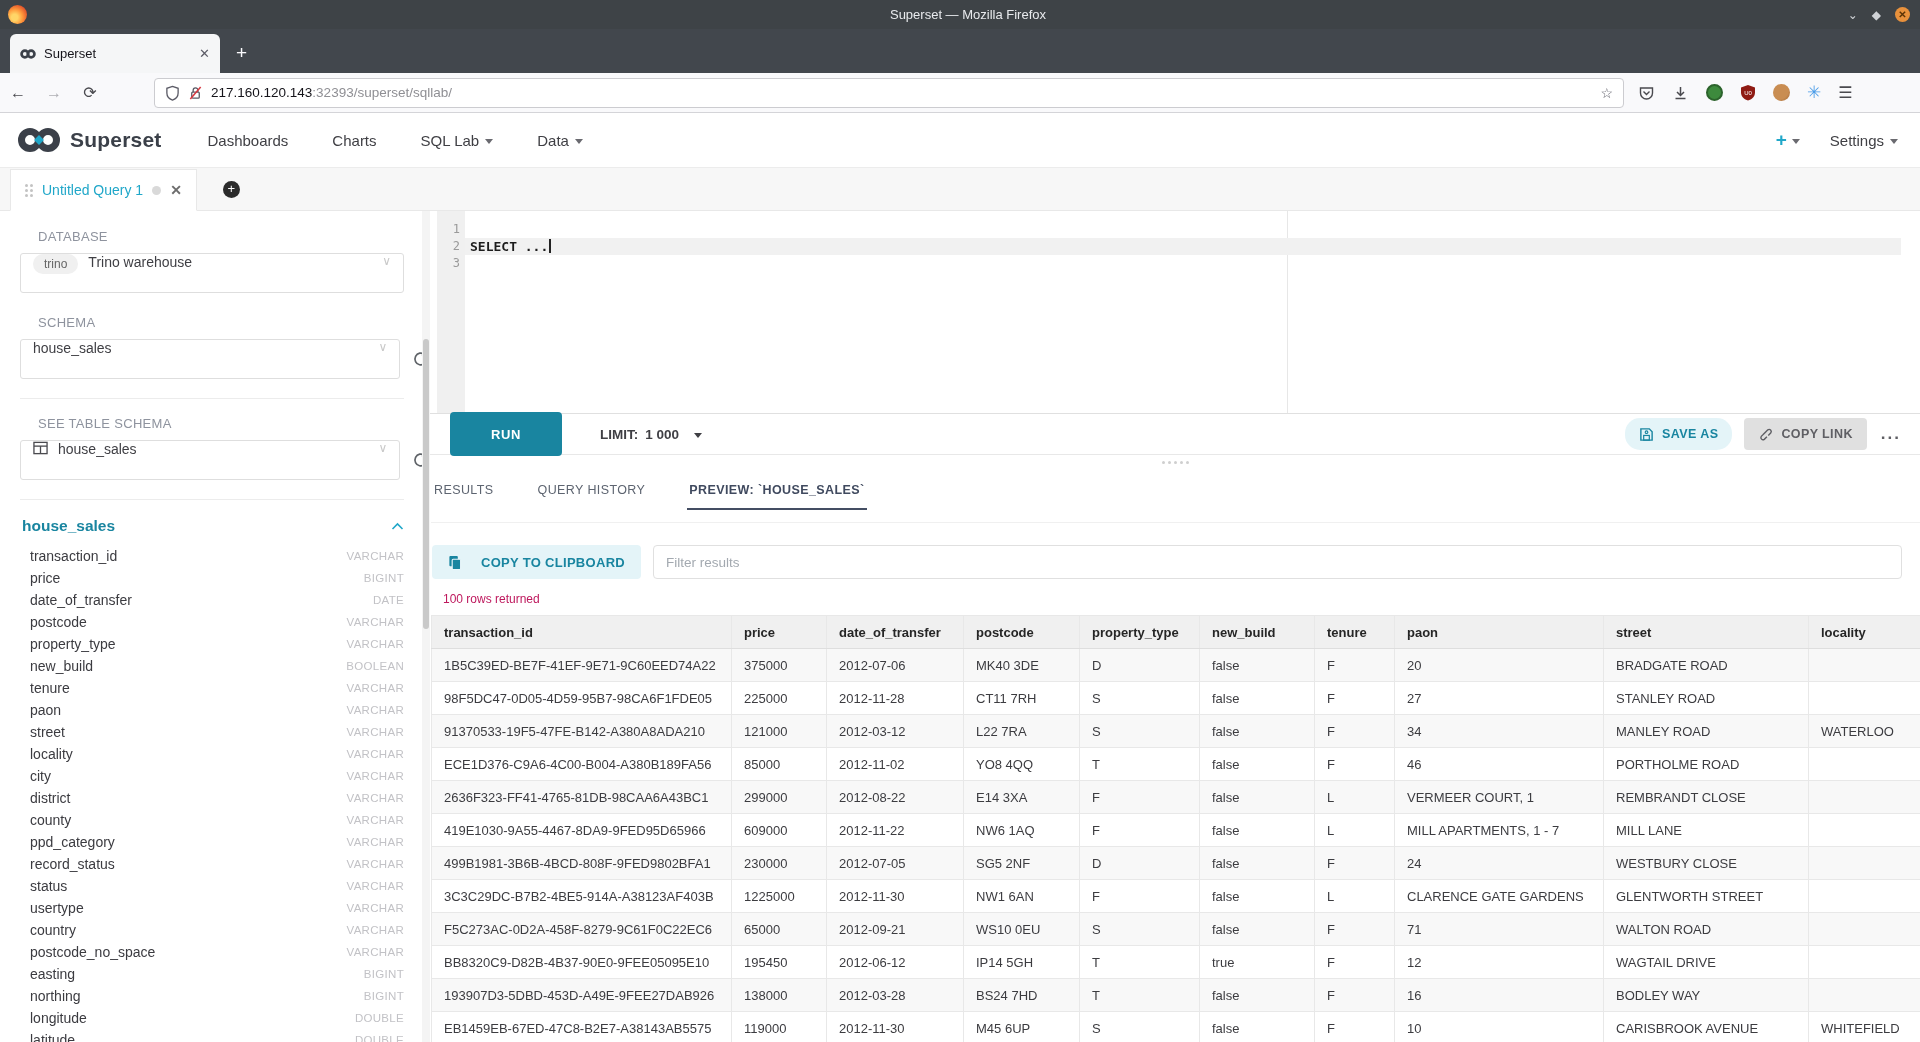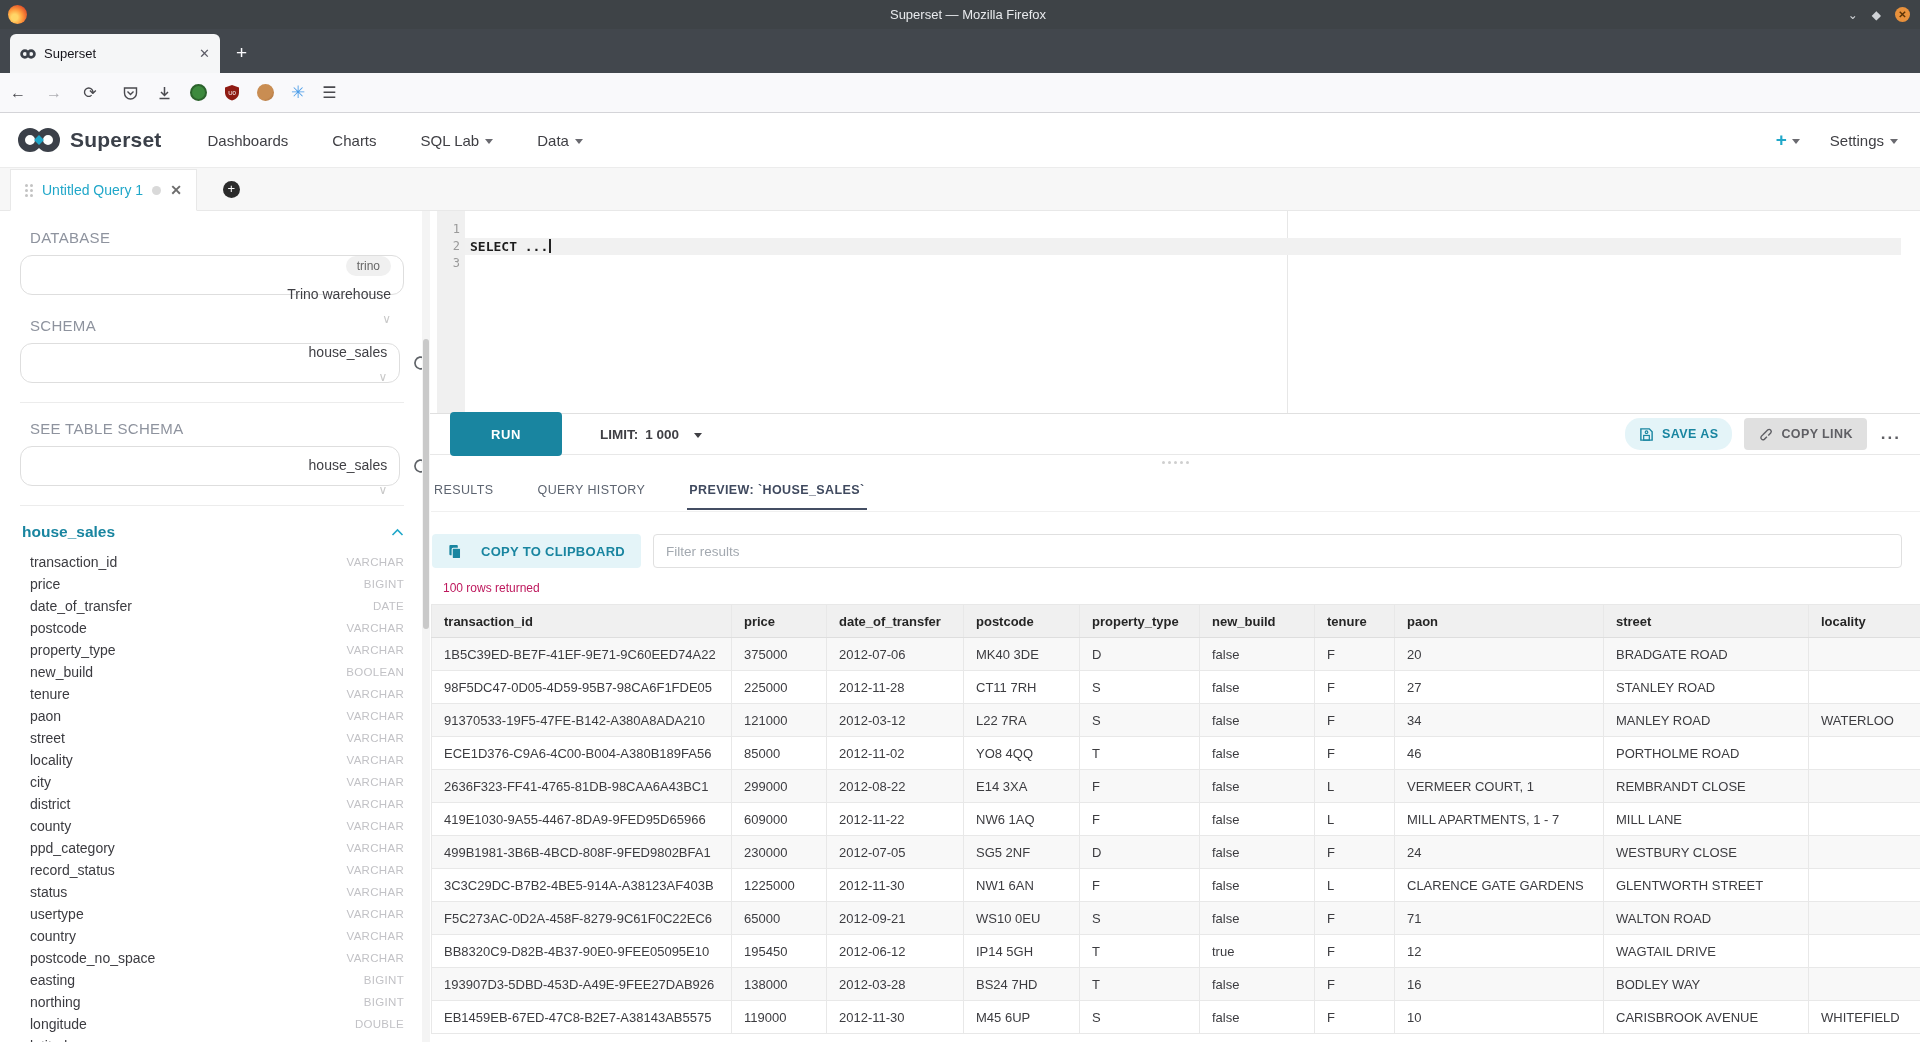--- a/index.html
+++ b/index.html
@@ -53,22 +53,22 @@
   .qt-label{ color:var(--accent); font-size:14px; }
   .qt-state-dot{ width:9px; height:9px; border-radius:50%; background:#d9d9d9; }
   .qt-close{ color:#6d6d6d; font-size:14px; font-weight:bold; }
   .add-tab{ width:17px; height:17px; border-radius:50%; background:#2b2b2b; color:#fff; font-size:13px; line-height:16px; text-align:center; margin:0 0 12px 26px; }
 
   
   .workspace{ flex:1; display:flex; min-height:0; }
   .left-panel{ width:430px; flex:none; position:relative; padding:18px 0 0 20px; background:#fff; }
   .panel-scrollbar{ position:absolute; right:0; top:0; bottom:0; width:8px; background:#f4f4f4; }
   .panel-thumb{ position:absolute; right:1px; top:128px; width:6px; height:290px; border-radius:3px; background:#c9c9c9; }
-  .fld-label{ font-size:15px; color:#8e939e; letter-spacing:.3px; margin:0 0 9px 10px; }
-  .select{ width:384px; height:40px; border:1px solid #dedede; border-radius:12px; display:flex; align-items:flex-end; padding:0 12px; gap:10px; background:#fff;flex-direction:column; }
+  .fld-label{ font-size:13px; color:#8e939e; letter-spacing:.3px; margin:0 0 9px 18px; }
+  .select{ width:384px; height:40px; border:1px solid #dedede; border-radius:3px; display:flex; align-items:flex-start; padding:0 12px; gap:10px; background:#fff; }
   .select-caret{ margin-left:auto; color:#c9c9c9; font-size:12px; }
   .pill{ background:#f0f0f0; border-radius:11px; padding:3px 11px; font-size:12px; color:#666; }
   .select-value{ font-size:14px; color:#3f3f44; }
   .select-row{ display:flex; align-items:center; gap:12px; }
   .refresh-icon{ color:#5f6368; }
   .panel-divider{ border-top:1px solid #ececec; margin:19px 26px 17px 0; }
   .tbl-icon{ color:#4a4a4f; }
 
   .schema-head{ display:flex; align-items:center; margin:2px 26px 10px 2px; }
   .schema-title{ color:var(--accent-dark); font-size:15.5px; font-weight:bold; }
@@ -98,21 +98,21 @@
   .limit-caret{ border-top-color:#3f3f44; margin-left:8px; }
   .toolbar-right{ margin-left:auto; display:flex; align-items:center; gap:12px; }
   .saveas-btn{ height:32px; border-radius:15px; background:rgba(32,167,201,.12); color:var(--accent-dark); font-size:12.5px; font-weight:bold; letter-spacing:.4px; display:flex; align-items:center; gap:8px; padding:0 14px; border:none; }
   .copylink-btn{ height:32px; border-radius:4px; background:#e0e0e0; color:#5f5f64; font-size:12.5px; font-weight:bold; letter-spacing:.4px; display:flex; align-items:center; gap:8px; padding:0 14px; border:none; }
   .more-btn{ color:#5f5f64; font-size:17px; font-weight:bold; letter-spacing:2px; margin-left:2px; }
 
   
   .south{ flex:1; min-height:0; display:flex; flex-direction:column; position:relative; padding:0 0 0 1px; }
   .grip{ height:14px; display:flex; align-items:center; justify-content:center; gap:3px; flex:none; }
   .grip i{ width:3px; height:3px; border-radius:50%; background:#cfcfcf; }
-  .result-tabs{ display:flex; gap:40px; border-bottom:1px solid #f0f0f0; padding:8px 0 1px 1px; flex:none; }
+  .result-tabs{ display:flex; gap:40px; border-bottom:1px solid #f0f0f0; padding:8px 0 12px 1px; flex:none; }
   .rtab{ font-size:12.5px; letter-spacing:.4px; color:#5d6470; padding:6px 2px 11px; border-bottom:2px solid transparent; }
   .rtab.active{ color:#404a5f; font-weight:bold; border-bottom-color:var(--navy); }
   .results-controls{ display:flex; align-items:center; margin:22px 18px 0 1px; gap:12px; flex:none; }
   .copyclip-btn{ height:34px; border-radius:4px; background:rgba(32,167,201,.12); color:var(--accent-dark); font-size:13px; font-weight:bold; letter-spacing:.3px; display:flex; align-items:center; gap:19px; padding:0 16px; border:none; }
   .filter-input{ flex:1; height:34px; border:1px solid #e0e0e0; border-radius:4px; padding:0 12px; font-size:13.5px; color:#333; font-family:"Liberation Sans",sans-serif; }
   .filter-input::placeholder{ color:#a3a9b0; }
   .rowcount{ font-size:12px; color:#be185d; margin:13px 0 9px 12px; flex:none; }
 
   .table-wrap{ flex:1; min-height:0; overflow:hidden; }
   table.results{ border-collapse:collapse; table-layout:fixed; width:1517px; }
@@ -157,20 +157,32 @@
       <span class="bt-title">Superset</span>
       <span class="bt-close">✕</span>
     </div>
     <div class="newtab-btn">+</div>
   </div>
 
   <div class="navbar">
     <span class="nav-arrow">←</span>
     <span class="nav-arrow disabled">→</span>
     <span class="nav-arrow">⟳</span>
+    <div class="urlbar">
+      <svg class="icn" width="15" height="16" viewBox="0 0 16 16">
+          <path d="M8 1 L14 3 V8 C14 12 11 14.5 8 15.5 C5 14.5 2 12 2 8 V3 Z" fill="none" stroke="#5b5b66" stroke-width="1.4"></path>
+        </svg>
+      <svg class="icn" width="15" height="16" viewBox="0 0 16 16">
+        <rect x="4" y="7" width="8" height="6.5" rx="1" fill="none" stroke="#5b5b66" stroke-width="1.4"></rect>
+        <path d="M5.5 7 V5 a2.5 2.5 0 0 1 5 0 V7" fill="none" stroke="#5b5b66" stroke-width="1.4"></path>
+        <line x1="2.5" y1="14.5" x2="13.5" y2="1.5" stroke="#d7373f" stroke-width="1.6"></line>
+      </svg>
+      <span class="url-text"><span>217.160.120.143</span><span class="muted">:32393/superset/sqllab/</span></span>
+      <span class="bookmark-star">☆</span>
+    </div>
     <div class="browser-actions">
       <svg class="icn" width="17" height="16" viewBox="0 0 16 16">
           <path d="M2 3 h12 v5 a6 6 0 0 1 -12 0 Z" fill="none" stroke="#4a4a4f" stroke-width="1.4"></path>
           <path d="M5 6.5 L8 9.5 L11 6.5" fill="none" stroke="#4a4a4f" stroke-width="1.4"></path>
         </svg>
       <svg class="icn" width="17" height="16" viewBox="0 0 16 16">
           <path d="M8 2 V10 M4.5 7 L8 10.5 L11.5 7" fill="none" stroke="#4a4a4f" stroke-width="1.5"></path>
           <path d="M3 13.5 H13" stroke="#4a4a4f" stroke-width="1.5"></path>
         </svg>
       <span class="ba" style="width:17px;height:17px;border-radius:50%;background:#3d8a3d;display:inline-block;border:2px solid #2c632c;"></span>

